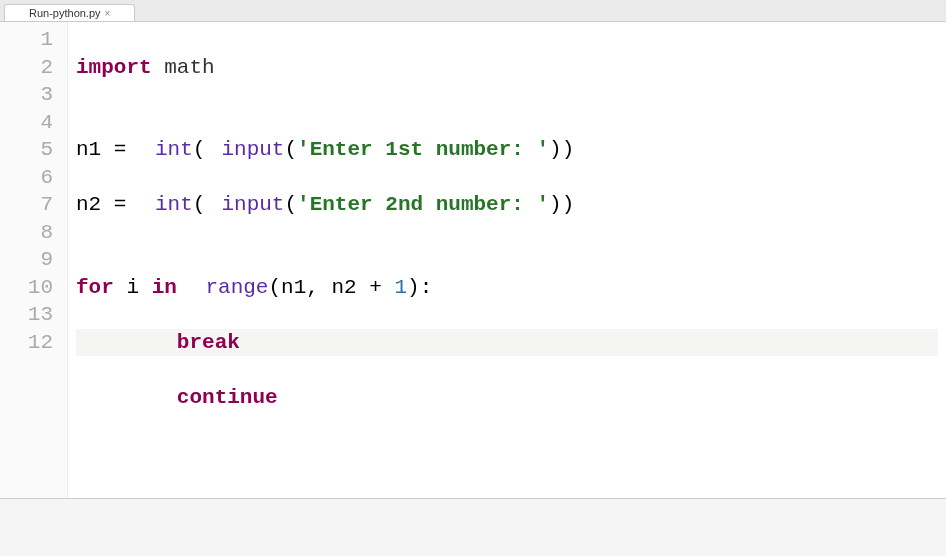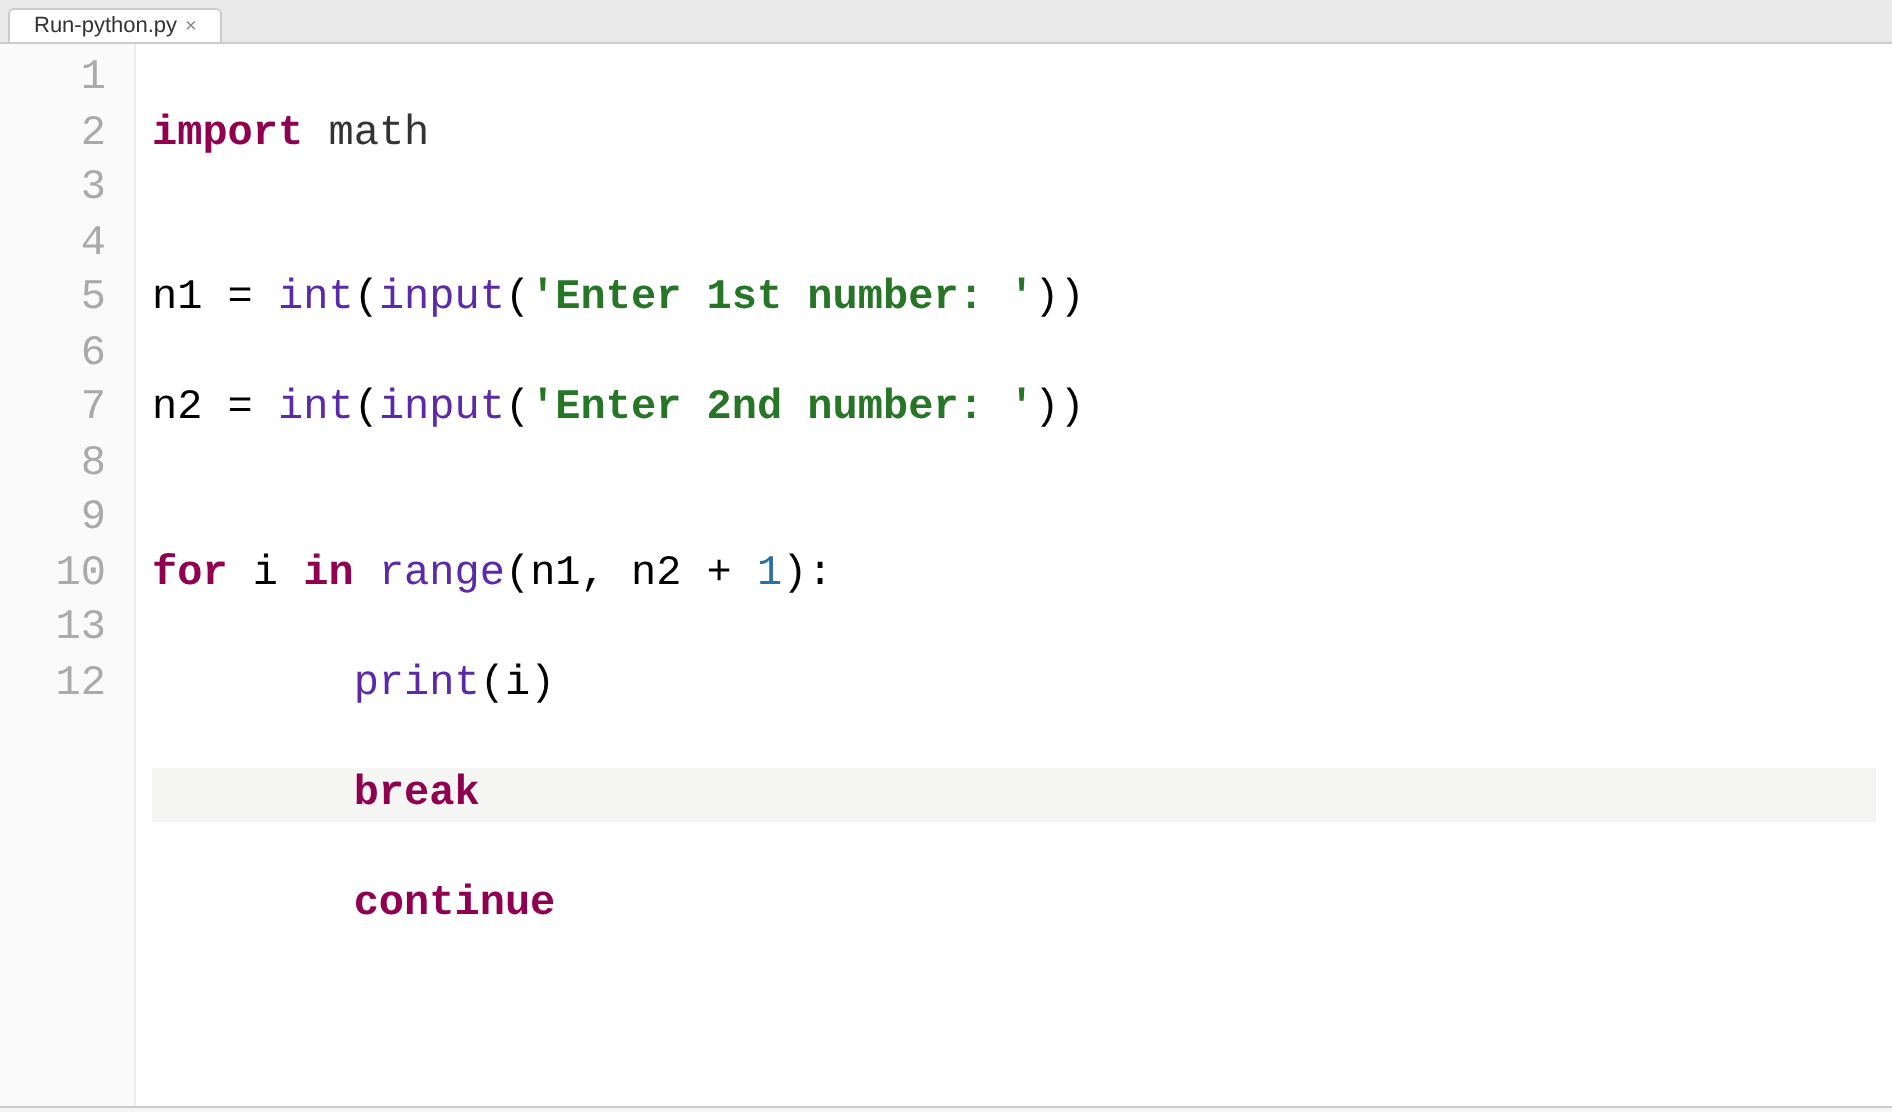--- a/index.html
+++ b/index.html
@@ -21,21 +21,21 @@
     height: 22px;
     padding-left: 4px;
   }
   .tab {
     background: #fff;
     border: 1px solid #ccc;
     border-bottom: none;
     border-radius: 3px 3px 0 0;
     font-family: Arial, sans-serif;
     font-size: 11px;
-    padding: 2px 12px;
+    padding: 2px 24px;
     display: flex;
     align-items: center;
     gap: 4px;
     color: #333;
     cursor: pointer;
   }
   .tab .close-x {
     font-size: 10px;
     color: #888;
   }
@@ -59,21 +59,21 @@
   .code {
     padding: 4px 8px;
     white-space: pre;
     flex: 1;
   }
   .line { display: block; }
   .line.hl { background: #f5f5f3; }
   .kw  { color: #8f0050; font-weight: bold; }     
   .num { color: #2a6fa6; }                         
   .str { color: #277527; font-weight: bold; }                         
-  .fn  { color: #5c2aa8; }                         
+  .fn  { color: #5c2aa8; margin-left: 16px; }                         
   .id  { color: #333; }
 </style>
 </head>
 <body>
 
 <div class="tab-bar">
   <div class="tab">
     <span>Run-python.py</span>
     <span class="close-x">×</span>
   </div>
@@ -95,18 +95,17 @@
     <span class="line">12</span>
   </div>
 
   <div class="code">
 <span class="line"><span class="kw">import</span><span> </span><span class="id">math</span></span>
 <span class="line"></span>
 <span class="line"><span>n1 = </span><span class="fn">int</span><span>(</span><span class="fn">input</span><span>(</span><span class="str">'Enter 1st number: '</span><span>))</span></span>
 <span class="line"><span>n2 = </span><span class="fn">int</span><span>(</span><span class="fn">input</span><span>(</span><span class="str">'Enter 2nd number: '</span><span>))</span></span>
 <span class="line"></span>
 <span class="line"><span class="kw">for</span><span> i </span><span class="kw">in</span><span> </span><span class="fn">range</span><span>(n1, n2 + </span><span class="num">1</span><span>):</span></span>
-<span class="line"><span>        </span><span class="fn">print</span><span>(i)</span></span>
 <span class="line hl"><span>        </span><span class="kw">break</span></span>
 <span class="line"><span>        </span><span class="kw">continue</span></span>
 
   </div>
 </div>
 
 </body></html>

